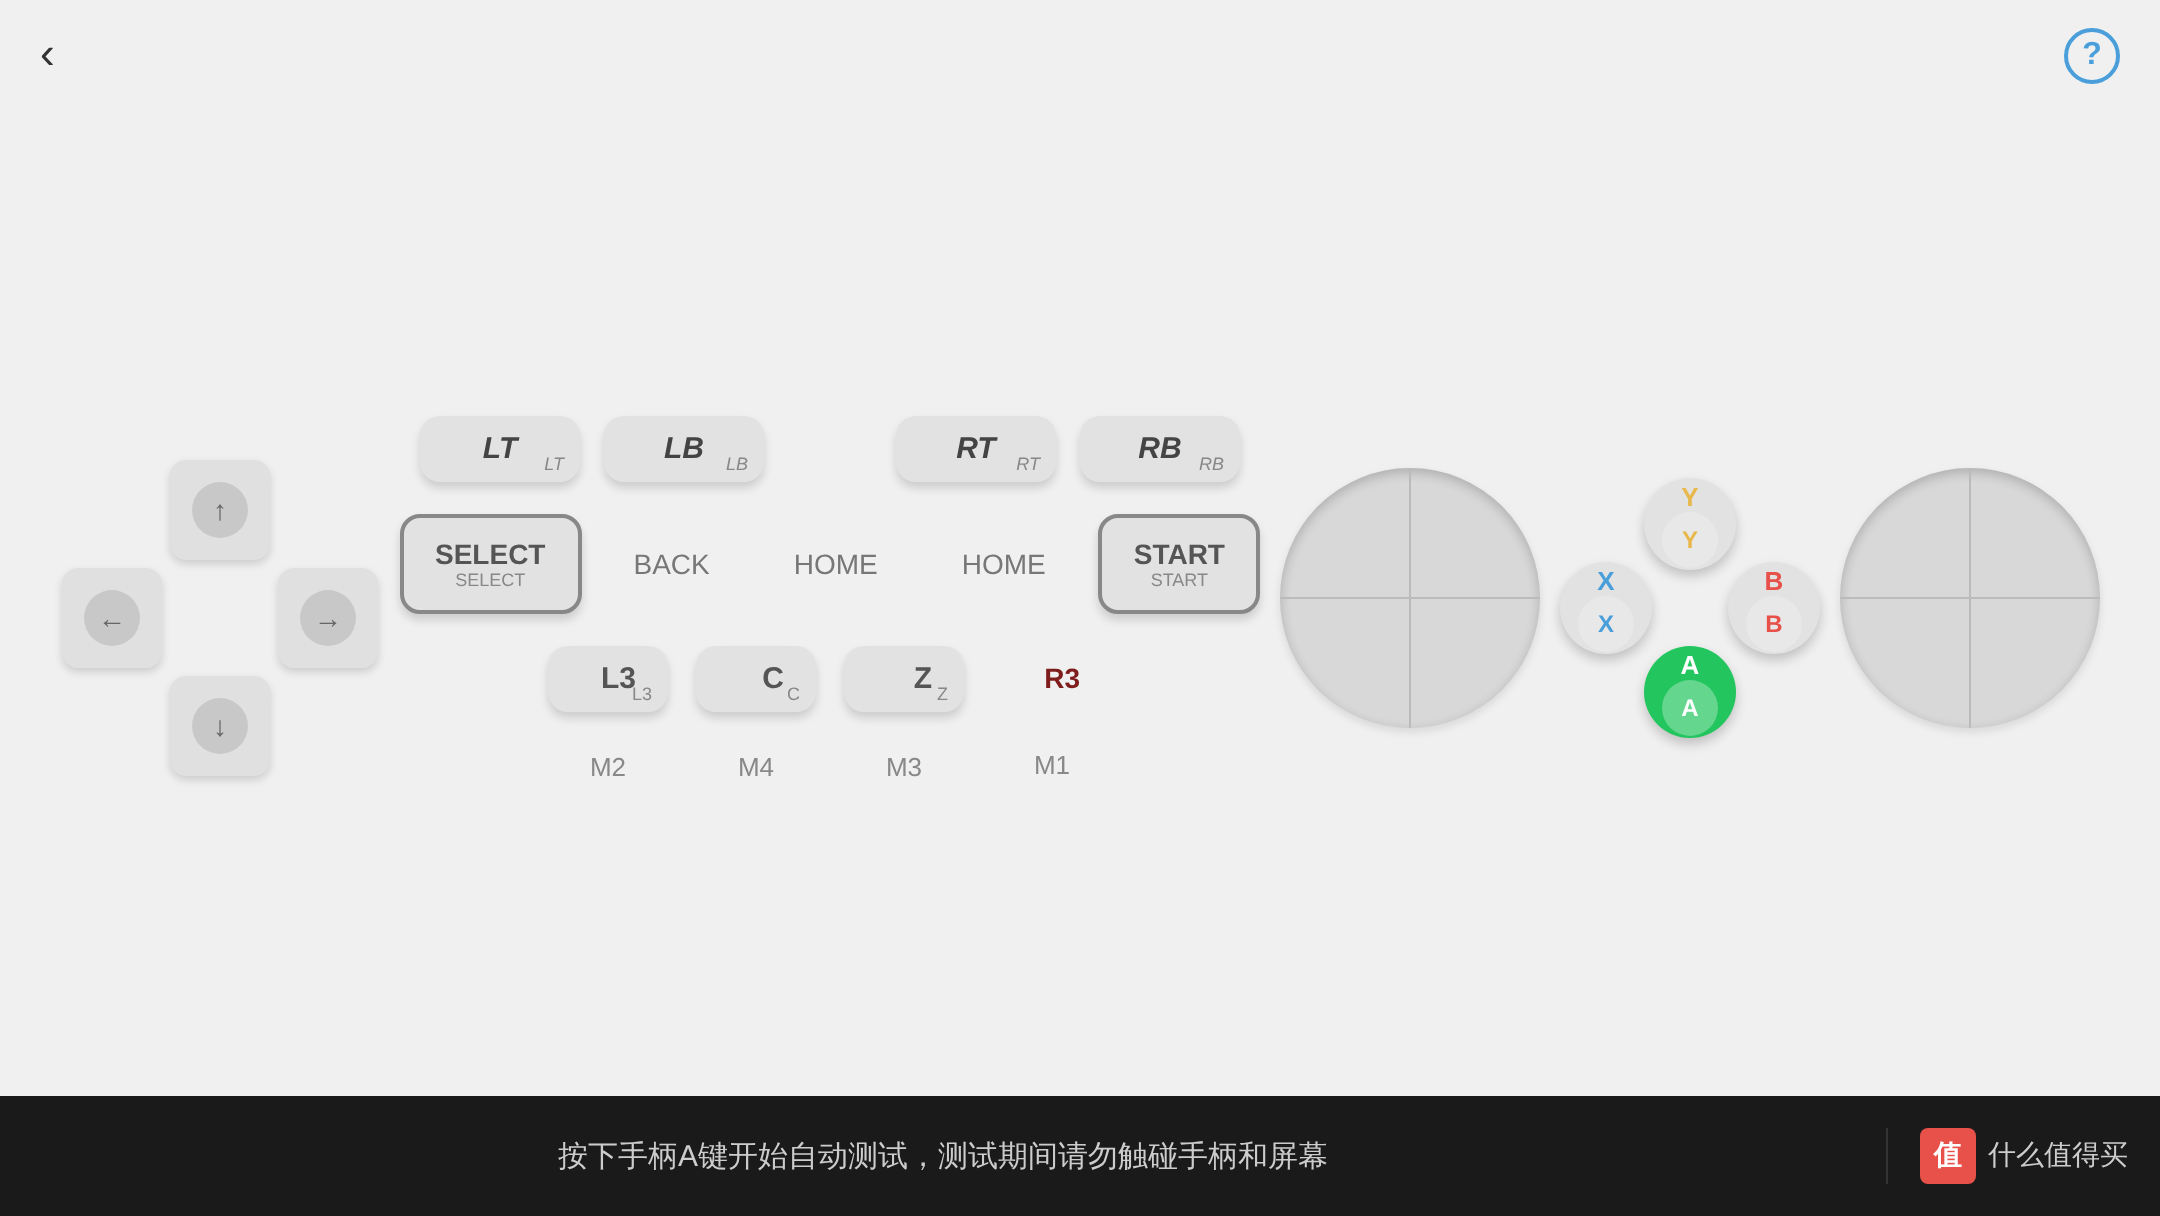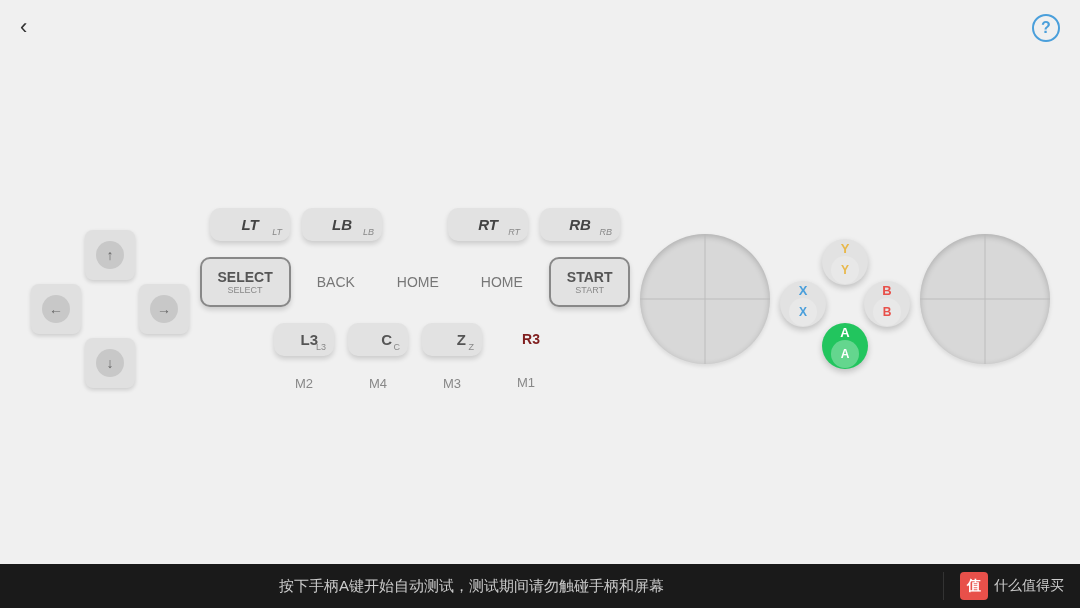--- a/index.html
+++ b/index.html
@@ -312,21 +312,21 @@
     .btn-letter-x { color: #4a9fdb; }
     .btn-letter-b { color: #e8504a; }
     .btn-letter-a { color: white; }
 
     
     .footer {
       position: absolute;
       bottom: 0;
       left: 0;
       right: 0;
-      height: 44px;
+      height: 60px;
       background: #1a1a1a;
       display: flex;
       align-items: center;
       justify-content: center;
       gap: 0;
     }
     .footer-text {
       color: #ccc;
       font-size: 15px;
       flex: 1;

